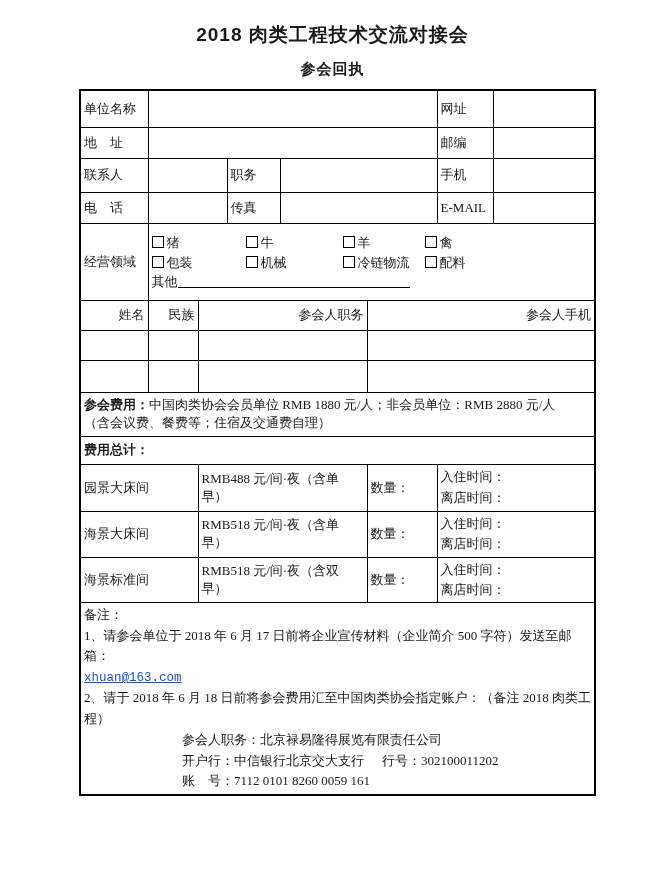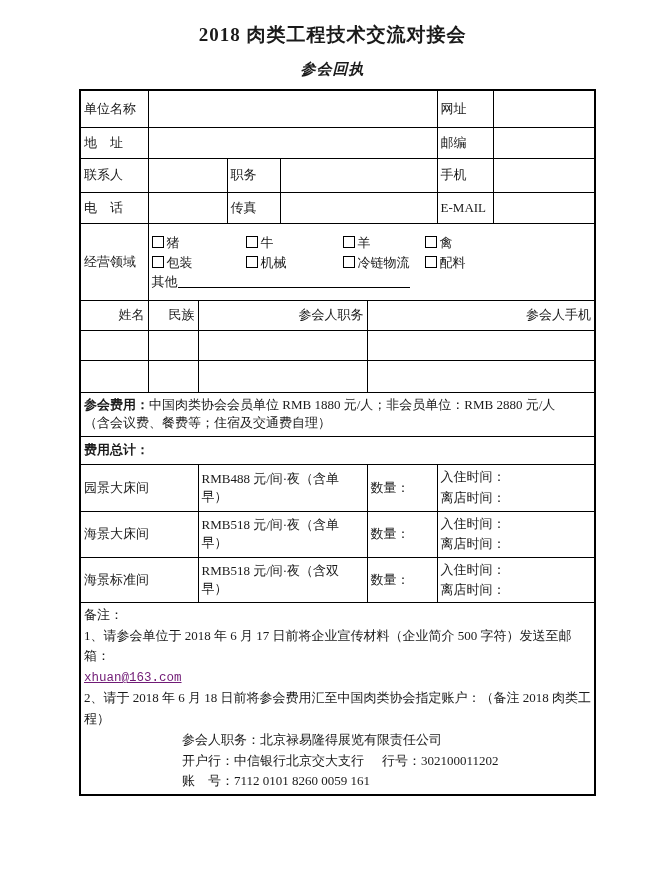--- a/index.html
+++ b/index.html
@@ -6,27 +6,27 @@
   body {
     width: 665px; height: 884px;
     font-family: "Liberation Serif", "DejaVu Serif", serif;
     color: #1a1a1a;
     -webkit-font-smoothing: antialiased;
   }
   .page { padding-top: 16px; }
 
   .doc-title {
     text-align: center; font-size: 19px; font-weight: bold;
-    font-family: Liberation Serif, serif;
+    font-family: Liberation Sans, sans-serif;
     margin: 6px 0 0 0; letter-spacing: 1px;
   }
   .doc-subtitle {
     text-align: center; font-size: 15px; font-weight: bold;
     font-family: "Liberation Sans", "DejaVu Sans", sans-serif;
-    margin: 12px 0 0 0; letter-spacing: 1px; font-style: italic;
+    margin: 12px 0 0 0; letter-spacing: 1px;
   }
 
   table.form {
     border-collapse: collapse; table-layout: fixed;
     width: 516px; margin: 10px 0 0 79px;
     border: 2px solid #000;
   }
   table.form td {
     border: 1px solid #000;
     font-size: 13px; line-height: 1.35;
@@ -59,21 +59,21 @@
 
   .fee-cell { vertical-align: middle; line-height: 1.5; }
   .b { font-weight: bold; }
 
   .time-cell div { line-height: 1.55; }
 
   .notes-cell { vertical-align: top; padding: 16px 8px 6px 8px; }
   .notes-cell div { line-height: 1.6; }
   .indent { padding-left: 98px; }
   a.mail-link, .mail-link {
-    color: #701a75; text-decoration: underline;
+    color: #1d4ed8; text-decoration: underline;
     font-family: "Liberation Mono", "DejaVu Sans Mono", monospace;
     font-size: 12.5px;
   }
   .bank-code { margin-left: 18px; }
 </style>
 </head>
 <body>
 
 <div class="page">
 

